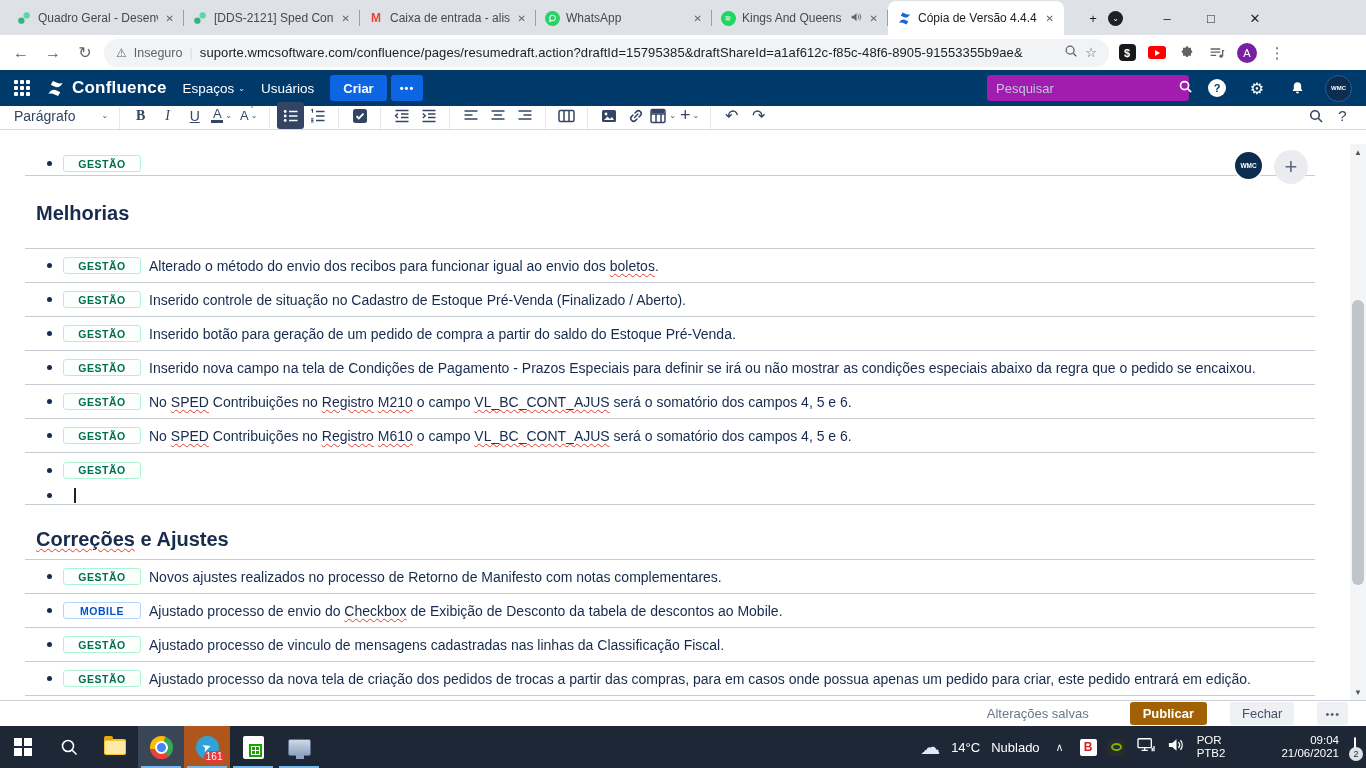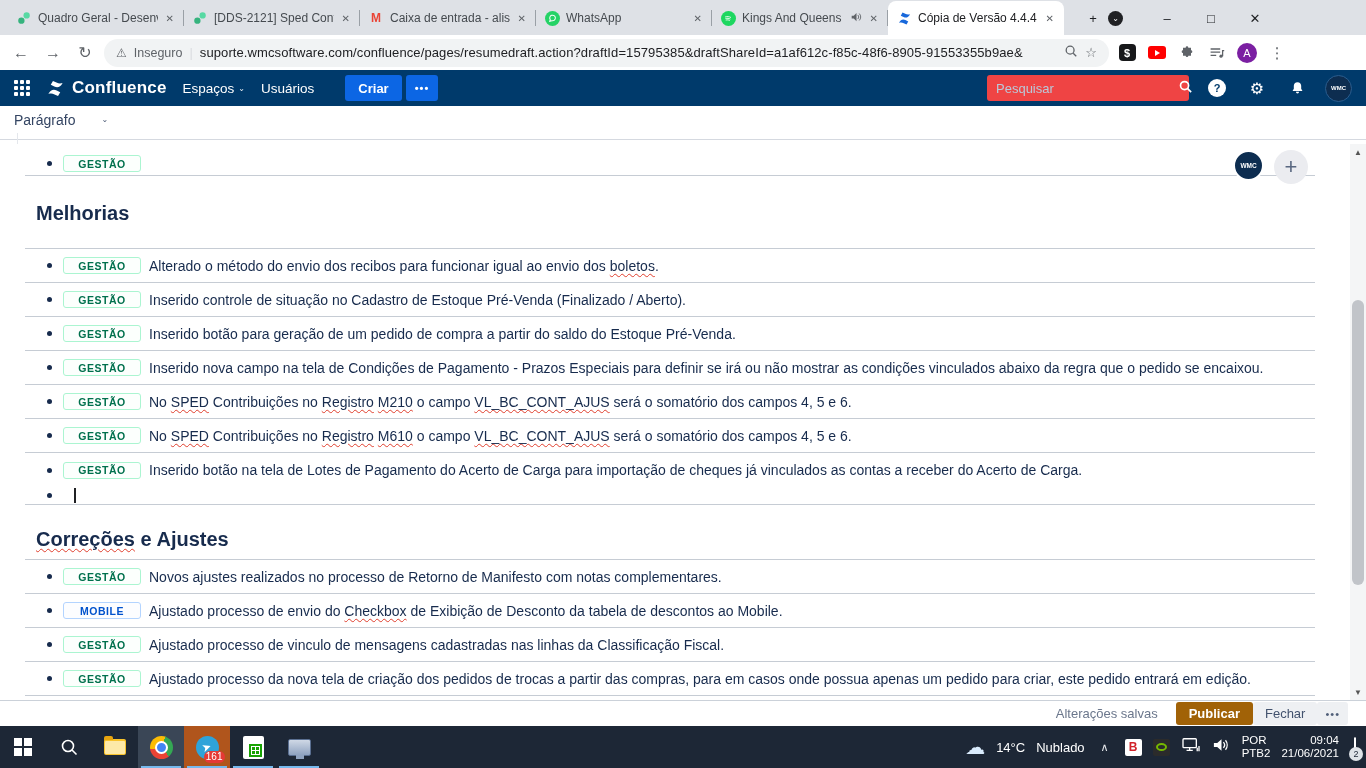--- a/index.html
+++ b/index.html
@@ -38,33 +38,33 @@
   .ext-yt::after { content:""; position:absolute; left:7px; top:3.5px; border-left:5px solid #fff; border-top:3px solid transparent; border-bottom:3px solid transparent; }
   .ext-av { width:20px; height:20px; border-radius:50%; background:#7b1fa2; color:#fff; font-size:11px; display:flex; align-items:center; justify-content:center; }
 
   
   #confnav { top:70px; height:36px; background:#003a6b; display:flex; align-items:center; color:#fff; padding:0 14px; gap:16px; }
   .gridicon { display:grid; grid-template-columns:repeat(3,4px); grid-gap:2px; }
   .gridicon i { width:4px; height:4px; background:#fff; border-radius:1px; }
   .conflogo { display:flex; align-items:center; gap:7px; font-size:17px; font-weight:700; letter-spacing:.2px; }
   .navitem { font-size:13.5px; display:flex; align-items:center; gap:4px; }
   .scaret { font-size:8px; opacity:.9; }
-  .bluebtn { background:#0c66e4; border-radius:3px; height:26px; padding:12px 13px; display:flex; align-items:center; font-size:13px; font-weight:700;margin-left:15px; }
+  .bluebtn { background:#0c66e4; border-radius:3px; height:26px; padding:12px 13px; display:flex; align-items:center; font-size:13px; font-weight:700; }
   .bluebtn.more { padding:0 9px; margin-left:-12px; letter-spacing:1px; font-size:11px; }
   .grow { flex:1; }
-  #navsearch { width:202px; height:26px; background:#ef4444; border-radius:3px; display:flex; align-items:center; padding:0 9px; gap:6px; }
+  #navsearch { width:202px; height:26px; background:#a21caf; border-radius:3px; display:flex; align-items:center; padding:0 9px; gap:6px; }
   #navsearch input { flex:1; background:transparent; border:none; outline:none; color:#fff; font-size:13px; font-family:inherit; }
   #navsearch input::placeholder { color:#bac9d9; }
   .nicon { width:24px; height:24px; display:flex; align-items:center; justify-content:center; }
   .qmark { width:18px; height:18px; border-radius:50%; background:#fff; color:#003a6b; font-size:11px; font-weight:bold; display:flex; align-items:center; justify-content:center; }
   .gearg { font-size:16px; }
   .wmc-av { width:27px; height:27px; border-radius:50%; background:#0d2d50; border:1px solid #2a5d8f; color:#fff; font-size:6px; font-weight:bold; display:flex; align-items:center; justify-content:center; }
 
   
-  #edtoolbar { top:106px; height:34px; background:#fff; border-bottom:1px solid #d5d9e0; display:flex; align-items:flex-start; padding:0 10px; color:#344563;flex-direction:column; }
+  #edtoolbar { top:106px; height:24px; background:#fff; border-bottom:1px solid #d5d9e0; display:flex; align-items:flex-end; padding:0 10px; color:#344563; }
   .tbtn { height:27px; min-width:27px; display:flex; align-items:center; justify-content:center; border-radius:3px; font-size:14px; gap:2px; flex:none; }
   .tbtn.active { background:#344563; color:#fff; }
   .tsep { width:1px; height:22px; background:#e4e7ec; margin:0 7px; flex:none; }
   .para { font-size:14px; gap:26px; padding:0 4px; }
   .bold { font-weight:bold; font-family:"Liberation Serif",serif; }
   .ital { font-style:italic; font-family:"Liberation Serif",serif; }
   .und { text-decoration:underline; }
   .acolor { display:flex; flex-direction:column; line-height:11px; align-items:center; font-size:13px; }
   .acolor b { display:block; width:12px; height:3px; background:#344563; margin-top:1px; }
   .aring { position:relative; font-size:13px; }
@@ -92,21 +92,21 @@
 
   #collab { position:absolute; top:6px; right:58px; display:flex; align-items:flex-start; }
   .collab-av { width:31px; height:31px; border-radius:50%; background:#0d2d50; border:2px solid #fff; color:#fff; font-size:6.5px; font-weight:bold; display:flex; align-items:center; justify-content:center; position:relative; }
   .addbtn { width:34px; height:34px; border-radius:50%; background:#ebecf0; color:#596780; font-size:22px; font-weight:300; display:flex; align-items:center; justify-content:center; margin-left:10px; }
 
   #scrollbar { position:absolute; right:0; top:0; width:16px; height:556px; background:#f4f5f6; }
   .sarrow { width:16px; height:16px; display:flex; align-items:center; justify-content:center; color:#555; font-size:8px; position:absolute; }
   #sthumb { position:absolute; left:2px; width:12px; top:156px; height:285px; background:#c1c4c9; border-radius:6px; }
 
   
-  #edfooter { top:700px; height:26px; background:#fff; border-top:1px solid #cbd1d9; display:flex; align-items:center; justify-content:flex-end; gap:0; padding-right:18px; }
+  #edfooter { top:700px; height:26px; background:#fff; border-top:1px solid #cbd1d9; display:flex; align-items:center; justify-content:flex-end; gap:23px; padding-right:18px; }
   .savestat { color:#6b778c; font-size:13px; margin-right:18px; }
   .pubbtn { background:#a16207; color:#fff; border-radius:3px; height:23px; padding:0 13px; font-size:13px; font-weight:bold; display:flex; align-items:center; }
   .graybtn { background:#eef0f3; color:#42526e; border-radius:3px; height:23px; padding:0 12px; font-size:13px; display:flex; align-items:center; }
   .graybtn.dots { padding:0 8px; letter-spacing:1px; font-size:11px; color:#505f79; }
 
   
   #taskbar { top:726px; height:42px; background:#1d2736; display:flex; align-items:stretch; color:#fff; }
   .tkbtn { width:46px; display:flex; align-items:center; justify-content:center; position:relative; flex:none; }
   .tkbtn .uline { position:absolute; bottom:0; left:3px; right:3px; height:2px; background:#76b9ed; }
   .tk-chrome-bg { background:#3a4656; }
@@ -127,21 +127,21 @@
   .rdpicon { width:23px; height:17px; background:linear-gradient(180deg,#cfd8e6,#8fa3c0); border:1px solid #5a6f91; border-radius:2px; position:relative; }
   .rdpicon::after { content:""; position:absolute; left:7px; bottom:-4px; width:8px; height:4px; background:#8fa3c0; }
   .tray { margin-left:auto; display:flex; align-items:center; gap:11px; padding-right:10px; }
   .traytxt { font-size:13px; }
   .cloudg { font-size:20px; color:#d9ebfc; }
   .chevup { font-size:11px; color:#e8eaed; }
   .bicon { width:17px; height:17px; background:#fff; border-radius:2px; color:#d1232a; font-weight:bold; font-size:12px; display:flex; align-items:center; justify-content:center; }
   .nvicon { width:17px; height:17px; background:#2b2b2b; border-radius:2px; display:flex; align-items:center; justify-content:center; }
   .nvicon i { width:11px; height:8px; border:2px solid #76b900; border-radius:50%; }
   .twoline { font-size:11.5px; line-height:13px; text-align:left; }
-  .twoline.right { text-align:right; }
+  .twoline.right { text-align:right;margin-left:45px; }
   .notifico { width:20px; height:16px; border:1.4px solid #fff; border-radius:2px; position:relative; }
   .notifico::before { content:""; position:absolute; left:2px; top:3px; right:2px; height:1.4px; background:#fff; box-shadow:0 4px 0 #fff; }
   .notifbadge { position:absolute; right:-7px; bottom:-5px; width:14px; height:14px; border-radius:50%; background:#dfe3e8; color:#1d2736; font-size:9px; display:flex; align-items:center; justify-content:center; }
 </style>
 </head>
 <body>
 
 <div class="abs" id="tabstrip">
   <div class="tab">
     <span class="fav">
@@ -438,37 +438,36 @@
       <span class="rowtext">Inserido controle de situação no Cadastro de Estoque Pré-Venda (Finalizado / Aberto).</span>
     </div>
     <div class="row">
       <span class="bullet"></span>
       <span class="badge">GESTÃO</span>
       <span class="rowtext">Inserido botão para geração de um pedido de compra a partir do saldo do Estoque Pré-Venda.</span>
     </div>
     <div class="row">
       <span class="bullet"></span>
       <span class="badge">GESTÃO</span>
-      <span class="rowtext">Inserido nova campo na tela de Condições de Pagamento - Prazos Especiais para definir se irá ou não mostrar as condições vinculados abaixo da regra que o pedido se encaixou.</span>
+      <span class="rowtext">Inserido nova campo na tela de Condições de Pagamento - Prazos Especiais para definir se irá ou não mostrar as condições especiais abaixo da regra que o pedido se encaixou.</span>
     </div>
     <div class="row">
       <span class="bullet"></span>
       <span class="badge">GESTÃO</span>
       <span class="rowtext">No <span class="sq">SPED</span> Contribuições no <span class="sq">Registro</span> <span class="sq">M210</span> o campo <span class="sq">VL_BC_CONT_AJUS</span> será o somatório dos campos 4, 5 e 6.</span>
     </div>
     <div class="row">
       <span class="bullet"></span>
       <span class="badge">GESTÃO</span>
       <span class="rowtext">No <span class="sq">SPED</span> Contribuições no <span class="sq">Registro</span> <span class="sq">M610</span> o campo <span class="sq">VL_BC_CONT_AJUS</span> será o somatório dos campos 4, 5 e 6.</span>
     </div>
     <div class="cell2">
       <div class="row">
         <span class="bullet"></span>
         <span class="badge">GESTÃO</span>
-        <span class="rowtext">Inserido botão na tela de Lotes de Pagamento do Acerto de Carga para importação de cheques já vinculados as contas a receber do Acerto de Carga.</span>
       </div>
       <div class="emptyline">
         <span class="bullet"></span>
         <span class="caretbar"></span>
       </div>
     </div>
   </div>
 
   <h2 class="docheading h2sp"><span class="sq">Correções</span> e Ajustes</h2>
 

